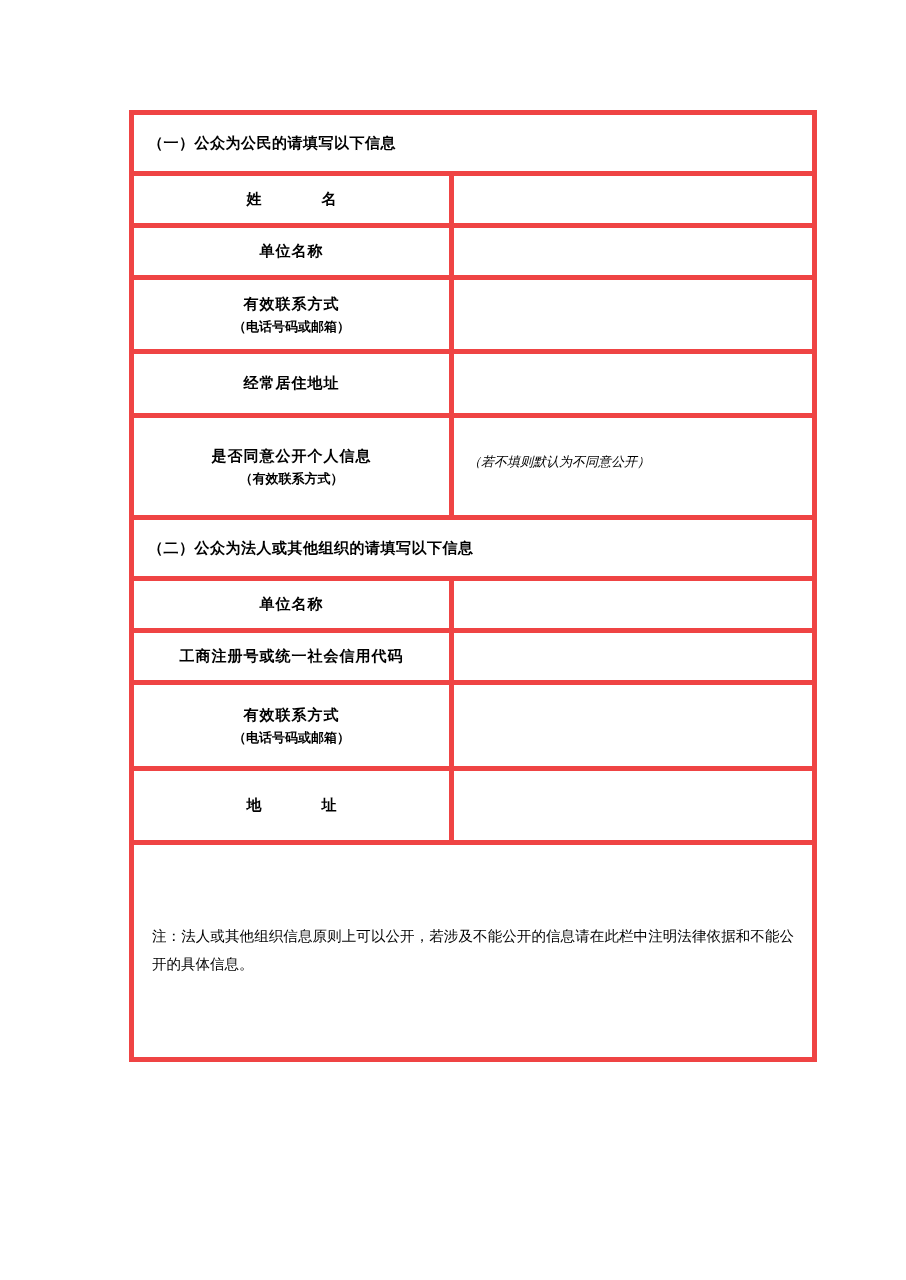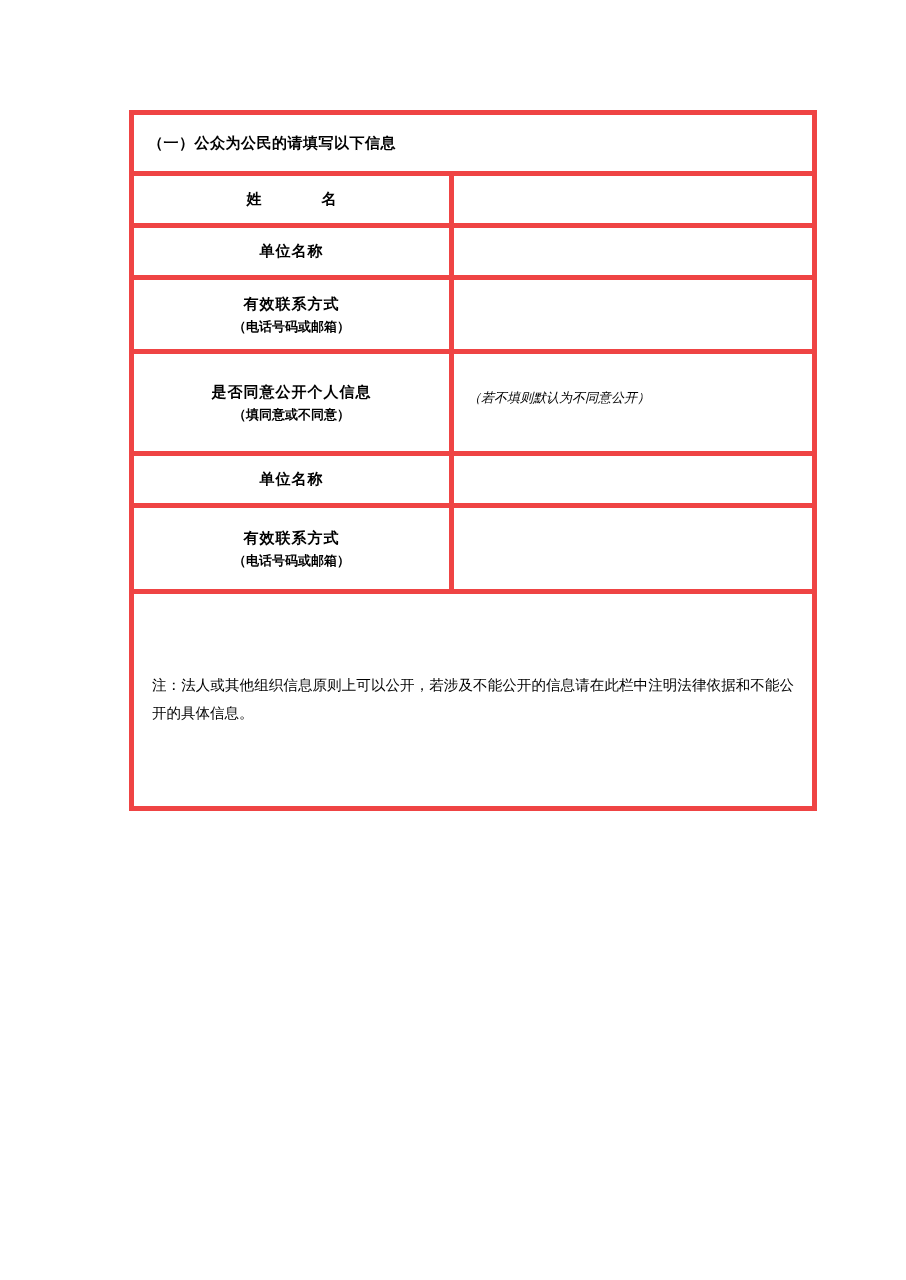--- a/index.html
+++ b/index.html
@@ -134,52 +134,79 @@
         <tr class="r-contact">
           <td class="label-cell">
             <span class="label-main">有效联系方式</span>
             <span class="label-sub">（电话号码或邮箱）</span>
           </td>
           <td class="value-cell">
             <span class="hint"></span>
           </td>
         </tr>
 
+        <tr class="r-addr">
+          <td class="label-cell">
+            <span class="label-main">经常居住地址</span>
+          </td>
+          <td class="value-cell">
+            <span class="hint"></span>
+          </td>
+        </tr>
 
         <tr class="r-consent">
           <td class="label-cell">
             <span class="label-main">是否同意公开个人信息</span>
-            <span class="label-sub">（填同意或不同意）</span>
+            <span class="label-sub">（有效联系方式）</span>
           </td>
           <td class="value-cell">
             <span class="hint">（若不填则默认为不同意公开）</span>
           </td>
         </tr>
 
+        <tr>
+          <td class="section-head" colspan="2">（二）公众为法人或其他组织的请填写以下信息</td>
+        </tr>
 
         <tr class="r-org">
           <td class="label-cell">
             <span class="label-main">单位名称</span>
           </td>
           <td class="value-cell">
             <span class="hint"></span>
           </td>
         </tr>
 
+        <tr class="r-reg">
+          <td class="label-cell">
+            <span class="label-main">工商注册号或统一社会信用代码</span>
+          </td>
+          <td class="value-cell">
+            <span class="hint"></span>
+          </td>
+        </tr>
 
         <tr class="r-ocontact">
           <td class="label-cell">
             <span class="label-main">有效联系方式</span>
             <span class="label-sub">（电话号码或邮箱）</span>
           </td>
           <td class="value-cell">
             <span class="hint"></span>
           </td>
         </tr>
 
+        <tr class="r-oaddr">
+          <td class="label-cell">
+            <span class="label-main wide">地　　址</span>
+          </td>
+          <td class="value-cell">
+            <span class="hint"></span>
+          </td>
+        </tr>
 
         <tr>
           <td class="note-cell" colspan="2">
             <div class="note-text">注：法人或其他组织信息原则上可以公开，若涉及不能公开的信息请在此栏中注明法律依据和不能公开的具体信息。</div>
           </td>
         </tr>
       </tbody>
     </table>
   </div>
 </div>

